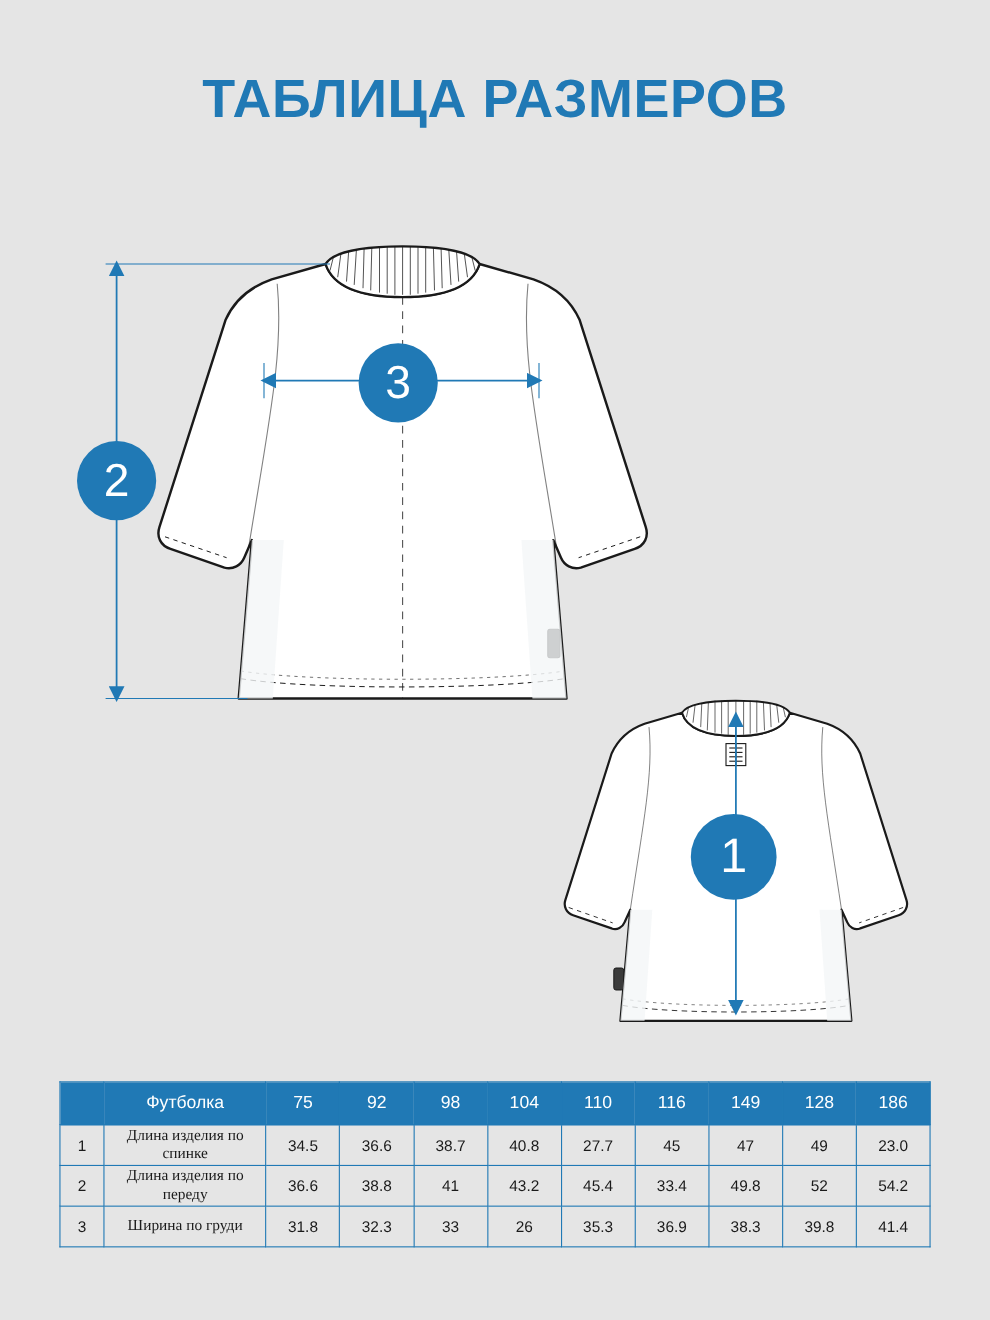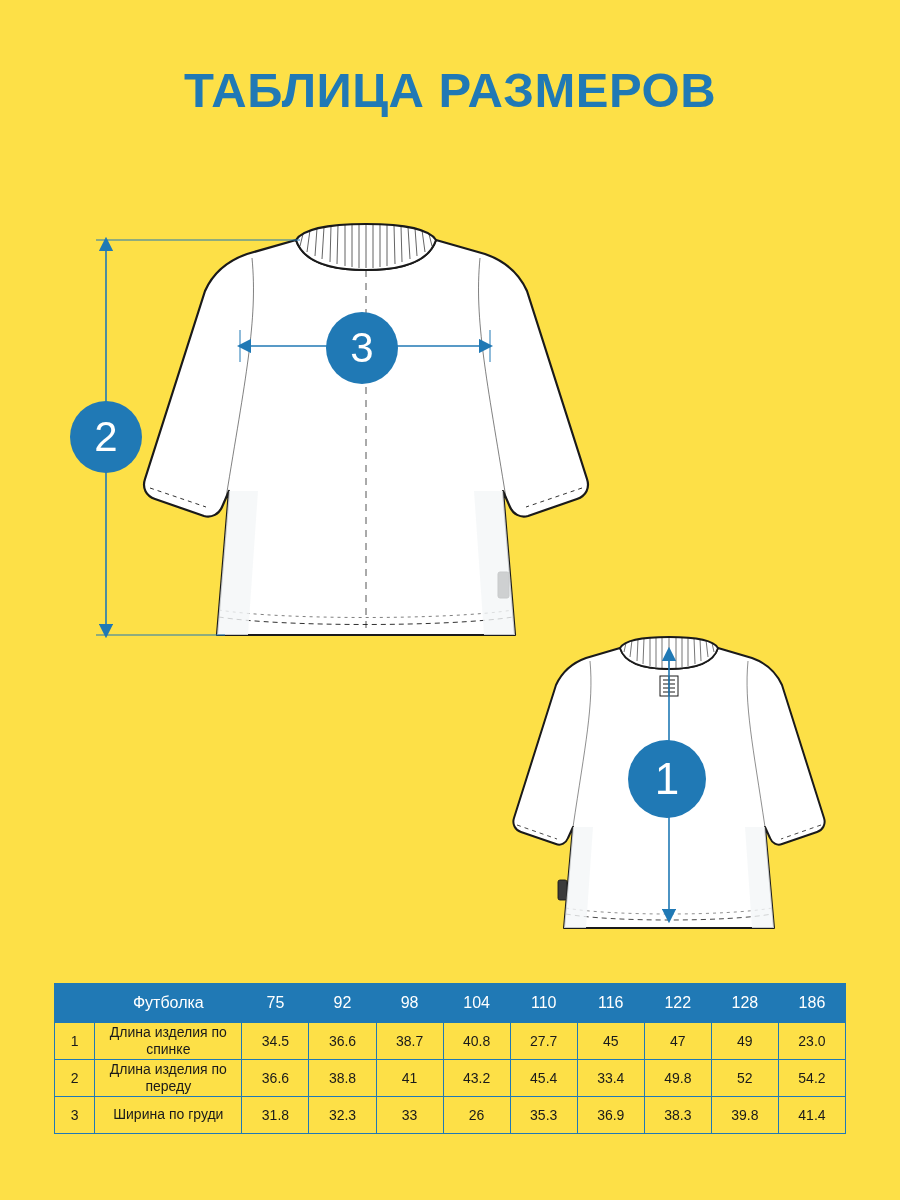--- a/index.html
+++ b/index.html
@@ -10,21 +10,21 @@
   body {
     width: 900px;
     height: 1200px;
     position: relative;
     font-family: "Liberation Sans", sans-serif;
     overflow: hidden;
   }
   .page {
     position: absolute;
     inset: 0;
-    background: #fde047;
+    background: #e5e5e5;
   }
 
   
   .title {
     position: absolute;
     top: 62px;
     left: 0;
     width: 900px;
     text-align: center;
     font-size: 49px;
@@ -113,20 +113,21 @@
   th.head-name {
     text-align: left;
     padding-left: 10px;
     width: 148px;
   }
   td.name {
     text-align: left;
     padding: 4px 6px 4px 10px;
     line-height: 1.25;
     font-size: 13.5px;
+    font-family: Liberation Serif, serif;
   }
   td.val, th.head-val {
     width: 67px;
   }
 </style>
 </head>
 <body>
 
 <div class="page">
 
@@ -316,21 +317,21 @@
       <thead>
         <tr>
           <th class="head-idx"></th>
           <th class="head-name">Футболка</th>
           <th class="head-val">75</th>
           <th class="head-val">92</th>
           <th class="head-val">98</th>
           <th class="head-val">104</th>
           <th class="head-val">110</th>
           <th class="head-val">116</th>
-          <th class="head-val">122</th>
+          <th class="head-val">149</th>
           <th class="head-val">128</th>
           <th class="head-val">186</th>
         </tr>
       </thead>
       <tbody>
         <tr>
           <td class="idx">1</td>
           <td class="name">Длина изделия по спинке</td>
           <td class="val">34.5</td>
           <td class="val">36.6</td>

